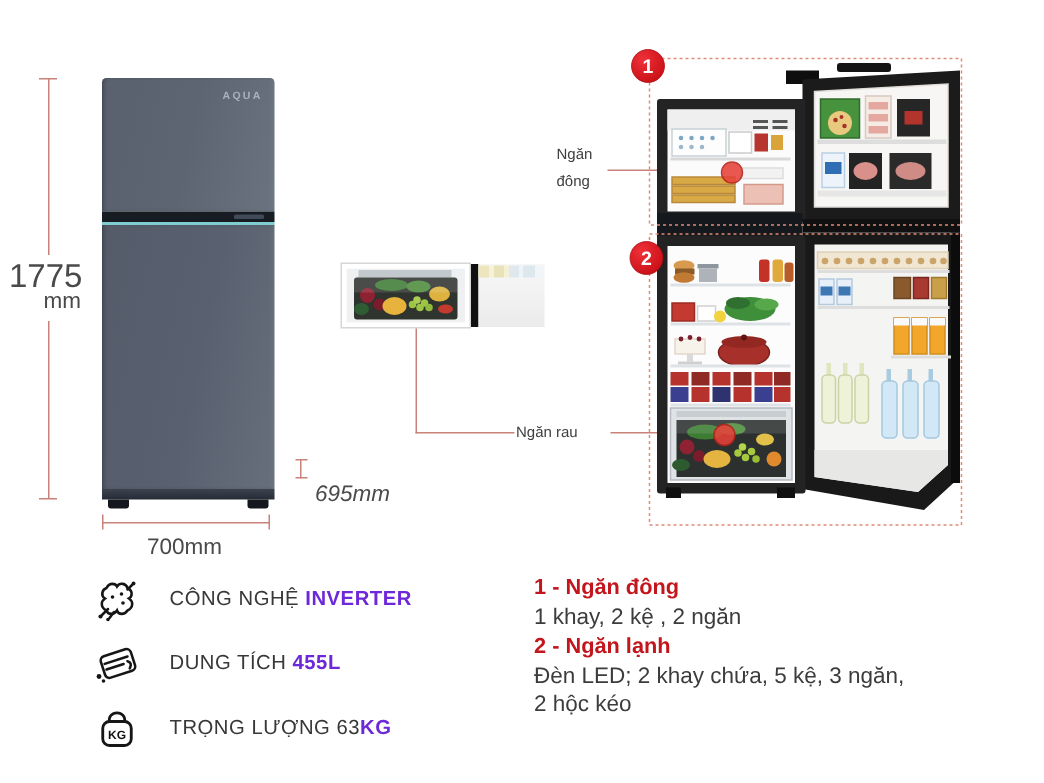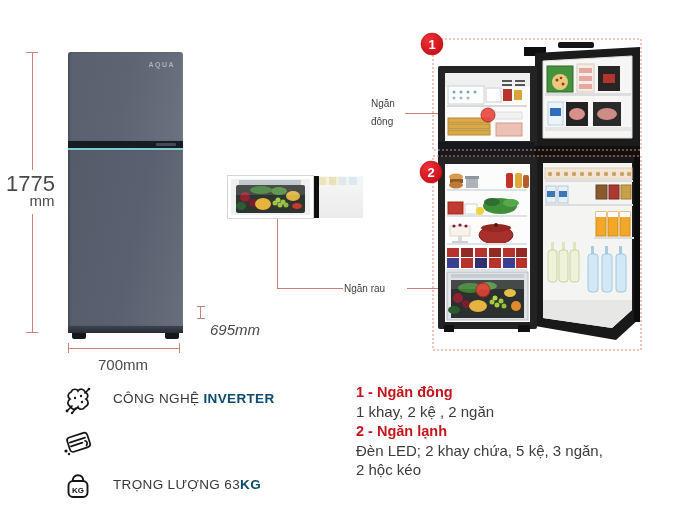--- a/index.html
+++ b/index.html
@@ -37,36 +37,36 @@
   
   .callout{position:absolute;color:#3e3e3e;font-size:10px;line-height:18px;}
   
   .dash{fill:none;stroke:#e08a75;stroke-width:1;stroke-dasharray:2 2;}
   .badge-num{font:700 13px "Liberation Sans","DejaVu Sans",sans-serif;fill:#fff;text-anchor:middle;}
   
   #specs{position:absolute;left:60px;top:377px;width:280px;}
   .spec-row{display:flex;align-items:center;height:43px;}
   .spec-icon{width:36px;height:36px;flex:0 0 36px;margin-right:17px;}
   .spec-text{font-size:13.5px;letter-spacing:.35px;color:#383838;white-space:pre;}
-  .spec-text b{color:#0c4a6e;margin-top:48px;}
+  .spec-text b{color:#6d28d9;margin-top:48px;}
   
   #legend{position:absolute;left:356px;top:383px;width:336px;}
   .legend-title{margin:0;font-size:14.5px;font-weight:700;color:#c3161c;line-height:18px;}
   .legend-line{margin:2px 0 0;font-size:15px;color:#3c3c3c;line-height:17px;}
   .legend-gap{margin-top:2px;}
 </style>
 </head>
 <body>
 
 <div id="stage">
 
   <div class="mline" style="left:26px;top:52px;width:12px;height:1px;"></div>
   <div class="mline" style="left:32px;top:52px;width:1px;height:118px;"></div>
   <div class="dimtxt" style="left:6px;top:175px;width:48px;font-size:22px;line-height:17px;">1775</div>
-  <div class="dimtxt" style="left:18px;top:193px;width:48px;text-align:center;line-height:16px;">mm</div>
+  <div class="dimtxt" style="left:6px;top:193px;width:48px;text-align:right;line-height:16px;">mm</div>
   <div class="mline" style="left:32px;top:214px;width:1px;height:118px;"></div>
   <div class="mline" style="left:26px;top:332px;width:12px;height:1px;"></div>
 
   <div id="fridge-closed">
     <div class="door-top">
       <span class="brand">AQUA</span>
     </div>
     <div class="divider">
       <span class="handle-notch"></span>
     </div>
@@ -342,20 +342,21 @@
           <rect x="8" y="11" width="21" height="15" rx="3"></rect>
           <path d="M10 16 H26"></path>
           <path d="M10 20 H22"></path>
           <path d="M25 19 q3 2 0 5"></path>
         </g>
         <g fill="#161616">
           <circle cx="6" cy="27" r="1.6"></circle>
             <circle cx="9" cy="30" r="1.2"></circle>
         </g>
       </svg>
+      <div class="spec-text"><span>DUNG TÍCH </span><b>455L</b></div>
     </div>
     <div class="spec-row">
       <svg class="spec-icon" viewBox="0 0 36 36">
         <path d="M13 15 C11 6 25 6 23 15" fill="none" stroke="#161616" stroke-width="1.9" stroke-linecap="round"></path>
         <rect x="8.5" y="14" width="19" height="16" rx="4.5" fill="#ffffff" stroke="#161616" stroke-width="1.9"></rect>
         <text x="18" y="25.5" text-anchor="middle" style="font:700 8px 'Liberation Sans',sans-serif;fill:#111;">KG</text>
       </svg>
       <div class="spec-text"><span>TRỌNG LƯỢNG 63</span><b>KG</b></div>
     </div>
   </div>

